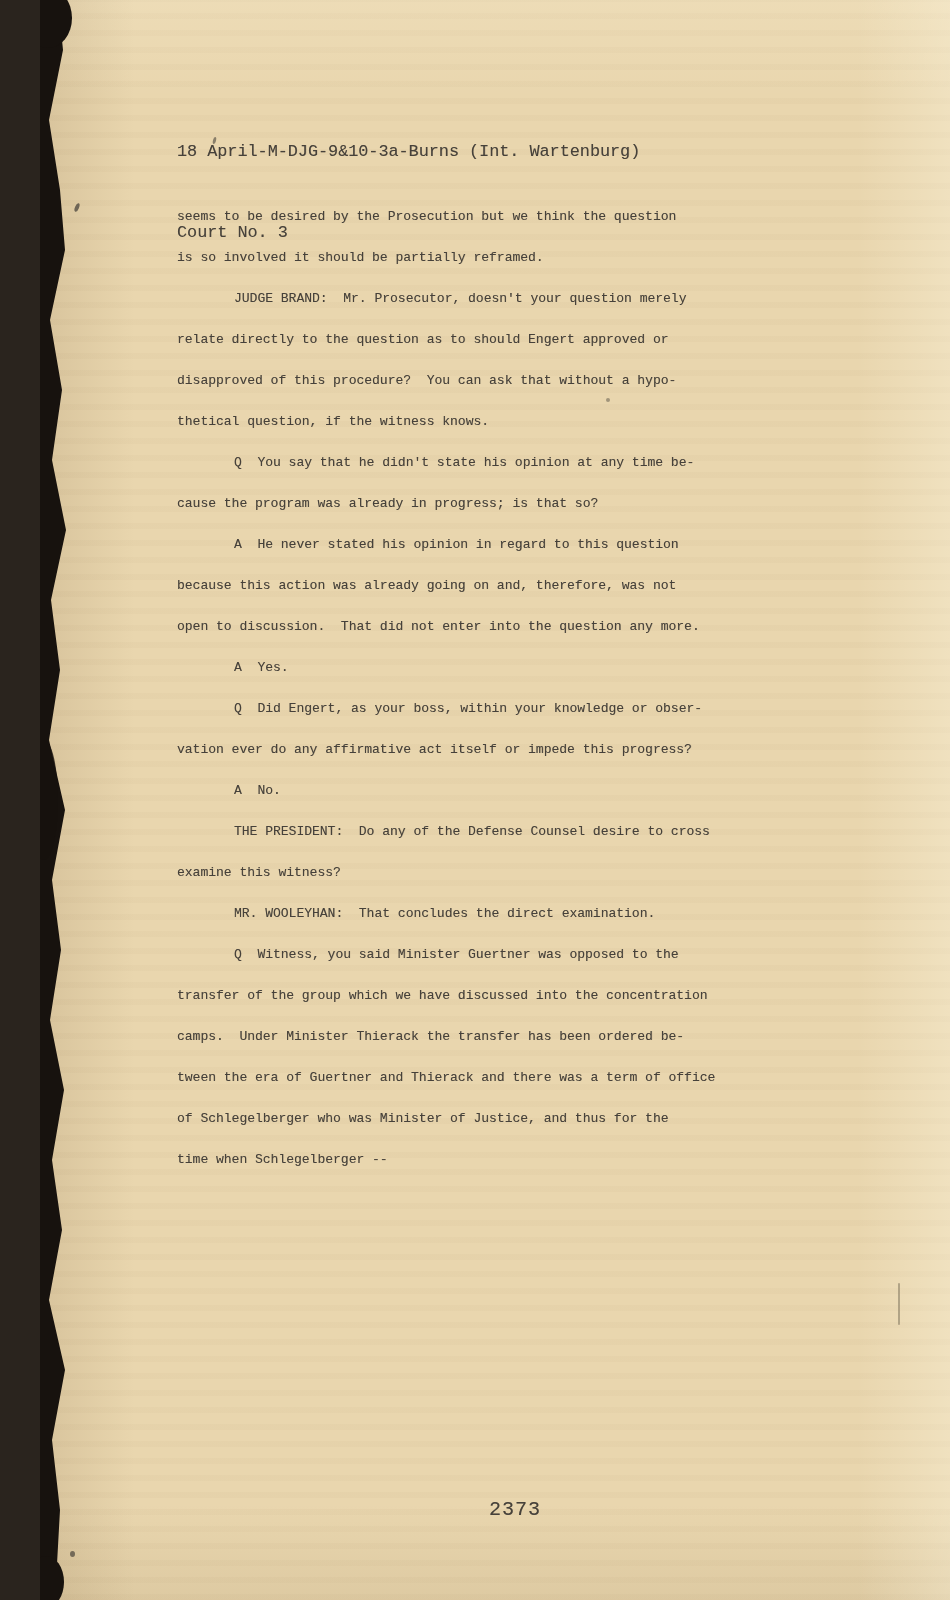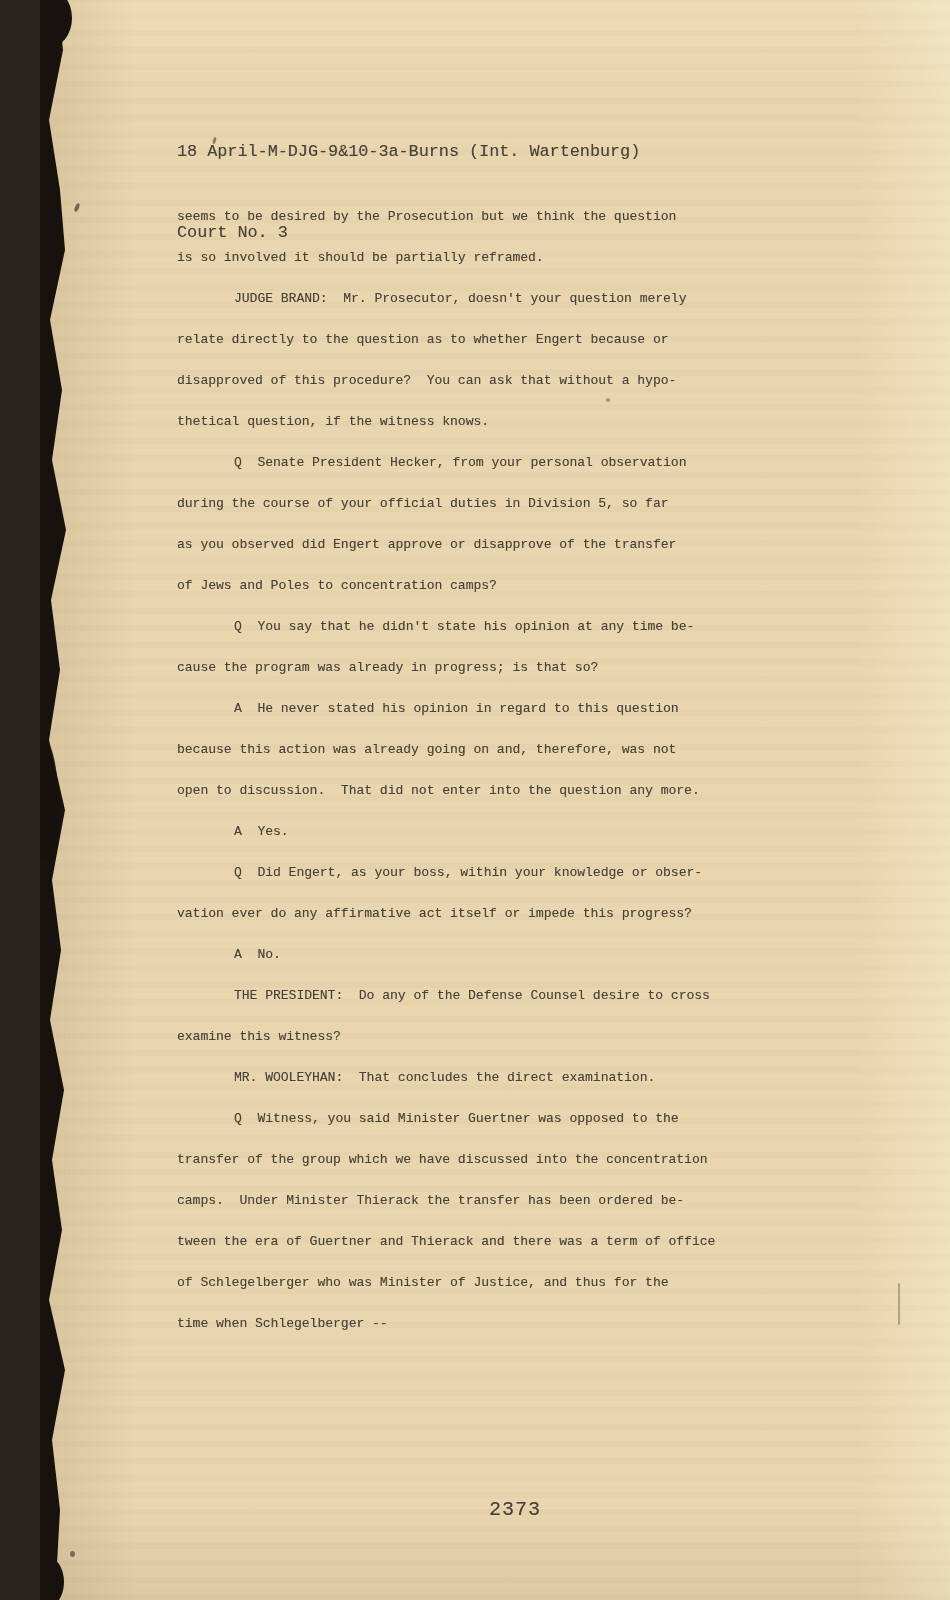--- a/index.html
+++ b/index.html
@@ -87,27 +87,23 @@
 
   <div class="header ink">
     <div>18 April-M-DJG-9&amp;10-3a-Burns (Int. Wartenburg)</div>
     <div>Court No. 3</div>
   </div>
 
   <div class="body-text ink">
     <p class="para noindent">seems to be desired by the Prosecution but we think the question
 is so involved it should be partially reframed.</p>
     <p class="para">JUDGE BRAND:  Mr. Prosecutor, doesn't your question merely
-relate directly to the question as to whether Engert because or
+relate directly to the question as to should Engert approved or
 disapproved of this procedure?  You can ask that without a hypo-
 thetical question, if the witness knows.</p>
-    <p class="para">Q  Senate President Hecker, from your personal observation
-during the course of your official duties in Division 5, so far
-as you observed did Engert approve or disapprove of the transfer
-of Jews and Poles to concentration camps?</p>
     <p class="para">Q  You say that he didn't state his opinion at any time be-
 cause the program was already in progress; is that so?</p>
     <p class="para">A  He never stated his opinion in regard to this question
 because this action was already going on and, therefore, was not
 open to discussion.  That did not enter into the question any more.</p>
     <p class="para">A  Yes.</p>
     <p class="para">Q  Did Engert, as your boss, within your knowledge or obser-
 vation ever do any affirmative act itself or impede this progress?</p>
     <p class="para">A  No.</p>
     <p class="para">THE PRESIDENT:  Do any of the Defense Counsel desire to cross

